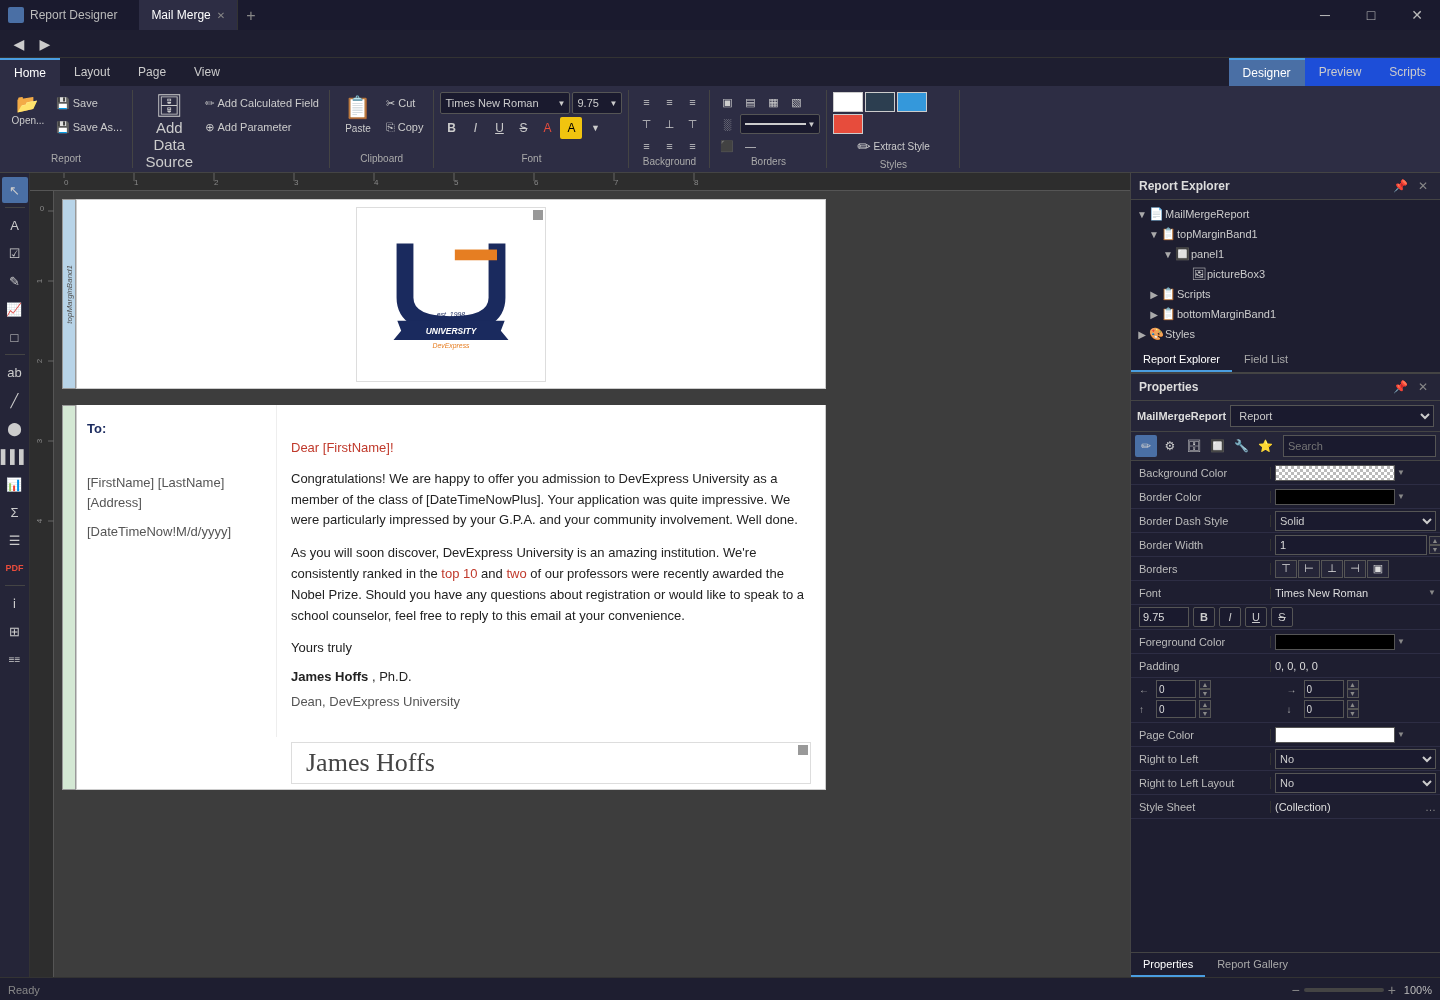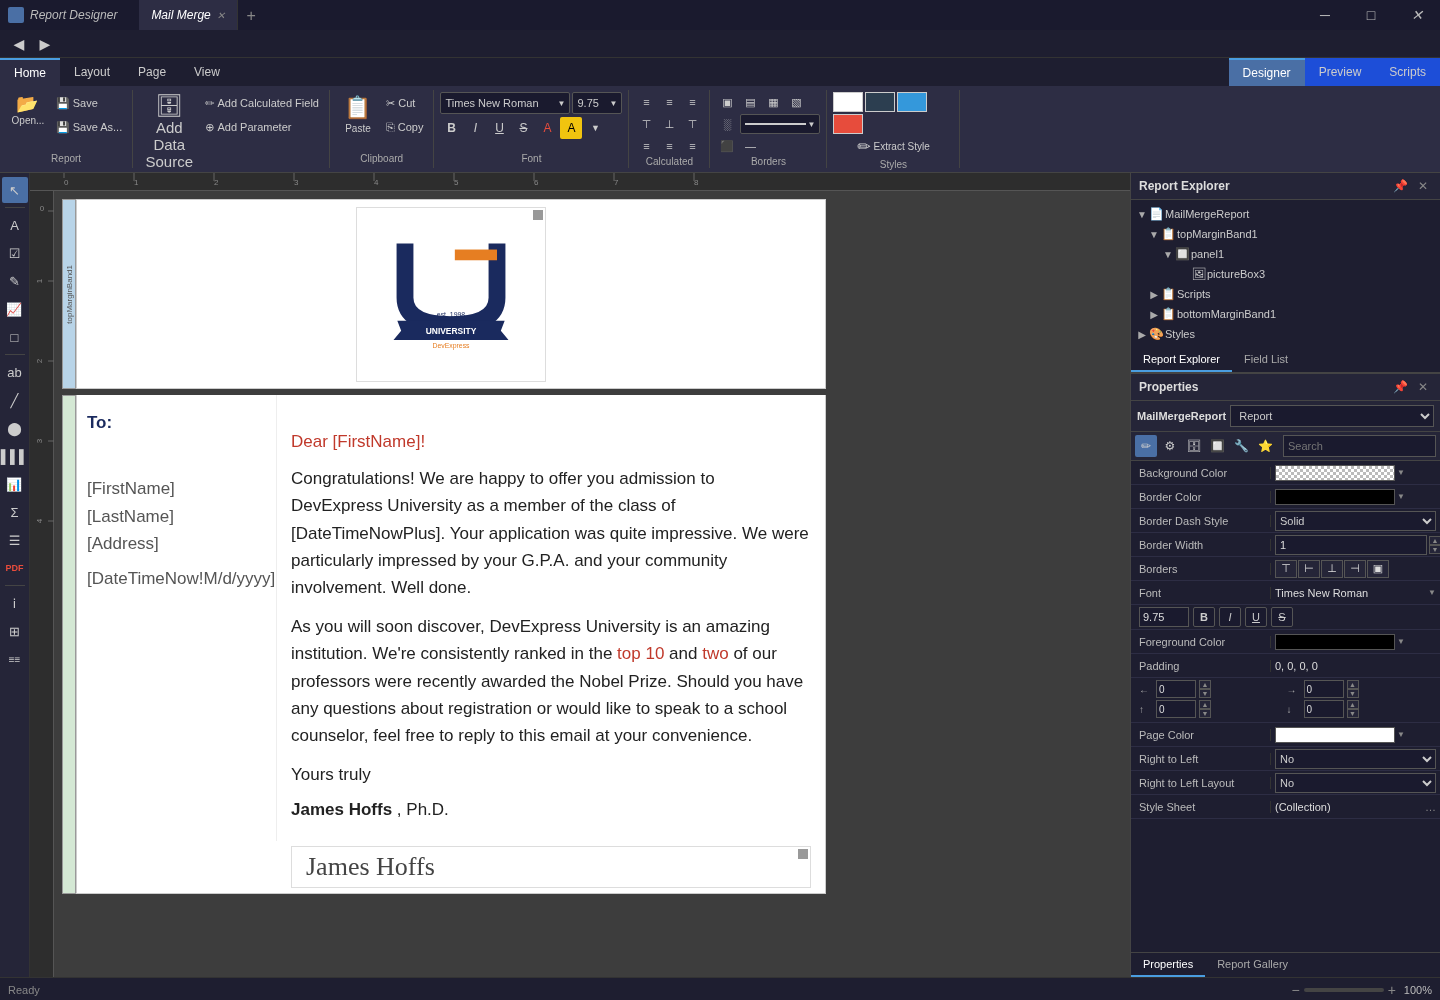--- a/index.html
+++ b/index.html
@@ -100,21 +100,21 @@
     .spin-btn { width: 12px; height: 9px; display: flex; align-items: center; justify-content: center; font-size: 7px; cursor: pointer; color: #888; border: 1px solid #555; background: #252538; line-height: 1; }
 
     
     .status-bar { height: 24px; background: #1e1e30; border-top: 1px solid #333; display: flex; align-items: center; padding: 0 8px; gap: 8px; font-size: 11px; color: #888; }
     .status-item { display: flex; align-items: center; gap: 4px; }
     .status-zoom { display: flex; align-items: center; gap: 4px; margin-left: auto; }
     .zoom-btn { cursor: pointer; color: #888; font-size: 14px; }
     .zoom-slider { width: 80px; height: 4px; background: #444; border-radius: 2px; cursor: pointer; }
 
     
-    .win-title-bar { background: #1a1a2e; height: 30px; display: flex; align-items: center; padding: 0 0 0 8px; gap: 6px; font-style: italic; }
+    .win-title-bar { background: #1a1a2e; height: 30px; display: flex; align-items: center; padding: 0 0 0 8px; gap: 6px; }
     .win-icon { width: 16px; height: 16px; background: #4a6fa5; border-radius: 2px; }
     .win-controls { display: flex; height: 100%; }
     .win-ctrl-btn { width: 46px; height: 30px; display: flex; align-items: center; justify-content: center; cursor: pointer; color: #bbb; font-size: 14px; }
 
     
     .checkerboard { background-image: linear-gradient(45deg, #bbb 25%, transparent 25%), linear-gradient(-45deg, #bbb 25%, transparent 25%), linear-gradient(45deg, transparent 75%, #bbb 75%), linear-gradient(-45deg, transparent 75%, #bbb 75%); background-size: 6px 6px; background-position: 0 0, 0 3px, 3px -3px, -3px 0px; background-color: #fff; }
   </style>
 </head>
 <body>
 
@@ -256,21 +256,21 @@
             <div class="align-btn">⊥</div>
             <div class="align-btn">⊤</div>
           </div>
           <div style="display:flex;gap:1px;">
             <div class="align-btn">≡</div>
             <div class="align-btn">≡</div>
             <div class="align-btn">≡</div>
           </div>
         </div>
       </div>
-      <div class="ribbon-group-label">Calculated</div>
+      <div class="ribbon-group-label">Background</div>
     </div>
 
     <div class="ribbon-group">
       <div class="ribbon-group-items">
         <div style="display:flex;flex-direction:column;gap:2px;">
           <div style="display:flex;gap:1px;">
             <div class="align-btn">▣</div>
             <div class="align-btn">▤</div>
             <div class="align-btn">▦</div>
             <div class="align-btn">▧</div>
@@ -376,21 +376,21 @@
           <line x1="18" y1="20" x2="24" y2="20" stroke="#666" stroke-width="1"></line>
           <line x1="18" y1="90" x2="24" y2="90" stroke="#666" stroke-width="1"></line>
           <line x1="18" y1="170" x2="24" y2="170" stroke="#666" stroke-width="1"></line>
           <line x1="18" y1="250" x2="24" y2="250" stroke="#666" stroke-width="1"></line>
           <line x1="18" y1="330" x2="24" y2="330" stroke="#666" stroke-width="1"></line>
         </svg>
       </div>
 
       <div style="padding:8px;">
 
-        <div style="display:flex;margin-bottom:6px;">
+        <div style="display:flex;margin-bottom:16px;font-style:italic;">
           <div style="width:14px;background:#b8d4e8;border:1px solid #999;display:flex;align-items:center;justify-content:center;font-size:8px;color:#555;">
             <span style="writing-mode:vertical-rl;transform:rotate(180deg);">topMarginBand1</span>
           </div>
           <div style="background:#fff;border:1px solid #ccc;width:750px;min-height:190px;display:flex;align-items:center;justify-content:center;">
 
             <div style="border:1px solid #ddd;padding:15px 25px;position:relative;width:190px;height:175px;display:flex;align-items:center;justify-content:center;">
               <div style="position:absolute;top:2px;right:2px;width:10px;height:10px;background:#999;cursor:se-resize;"></div>
 
               <svg viewBox="0 0 180 140" width="160" height="130">
 
@@ -406,21 +406,21 @@
                 <text x="90" y="141" font-size="9" fill="#e67e22" text-anchor="middle" font-family="Arial">DevExpress</text>
               </svg>
             </div>
           </div>
         </div>
 
         <div style="display:flex;">
           <div style="width:14px;background:#d4e8d4;border:1px solid #999;display:flex;align-items:center;justify-content:center;">
           </div>
           <div style="background:#fff;border:1px solid #ccc;border-top:none;width:750px;">
-            <div style="display:grid;grid-template-columns:200px 1fr;font-size:17px;line-height:1.6;color:#222;">
+            <div style="display:grid;grid-template-columns:200px 1fr;font-size:13px;line-height:1.6;color:#222;">
 
               <div style="padding:14px 10px;border-right:1px solid #eee;">
                 <div style="margin-bottom:12px;">
                   <span style="color:#1a2a5e;font-weight:bold;">To:</span>
                 </div>
                 <div style="color:#555;white-space:pre-line;margin-bottom:8px;">
                   <span>[FirstName] [LastName]
 [Address]</span>
                 </div>
                 <div style="color:#555;">
@@ -436,20 +436,21 @@
                   Congratulations! We are happy to offer you admission to DevExpress University as a member of the class of [DateTimeNowPlus]. Your application was quite impressive. We were particularly impressed by your G.P.A. and your community involvement. Well done.
                 </div>
                 <div style="margin-bottom:12px;line-height:1.6;">
                   As you will soon discover, DevExpress University is an amazing institution. We're consistently ranked in the <span style="color:#c0392b;">top 10</span> and <span style="color:#c0392b;">two</span> of our professors were recently awarded the Nobel Prize. Should you have any questions about registration or would like to speak to a school counselor, feel free to reply to this email at your convenience.
                 </div>
                 <div style="margin-bottom:8px;">Yours truly</div>
                 <div style="margin-bottom:4px;">
                   <strong>James Hoffs</strong>
                   <span>, </span><span>Ph.D.</span>
                 </div>
+                <div style="margin-bottom:10px;color:#555;">Dean, DevExpress University</div>
               </div>
             </div>
 
             <div style="display:flex;">
               <div style="width:200px;"></div>
               <div style="flex:1;padding:5px 14px;border:1px solid #ddd;margin:5px 14px;position:relative;">
                 <div style="position:absolute;top:2px;right:2px;width:10px;height:10px;background:#999;"></div>
                 <div style="font-family:'Brush Script MT',cursive;font-size:26px;color:#444;">James Hoffs</div>
               </div>
             </div>

